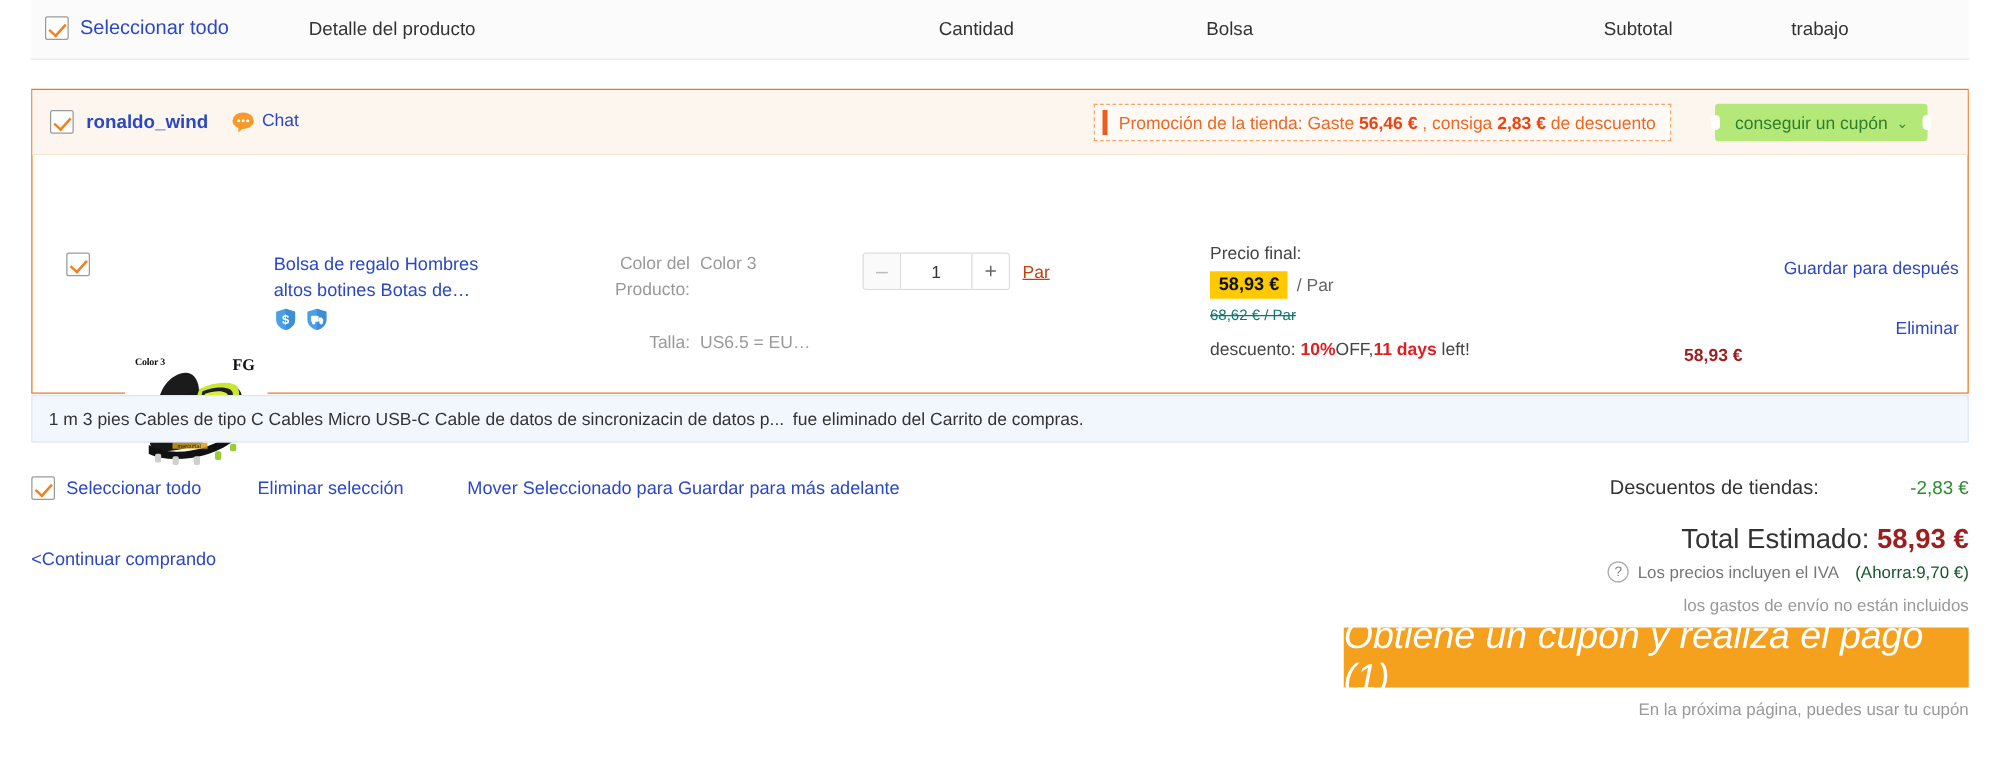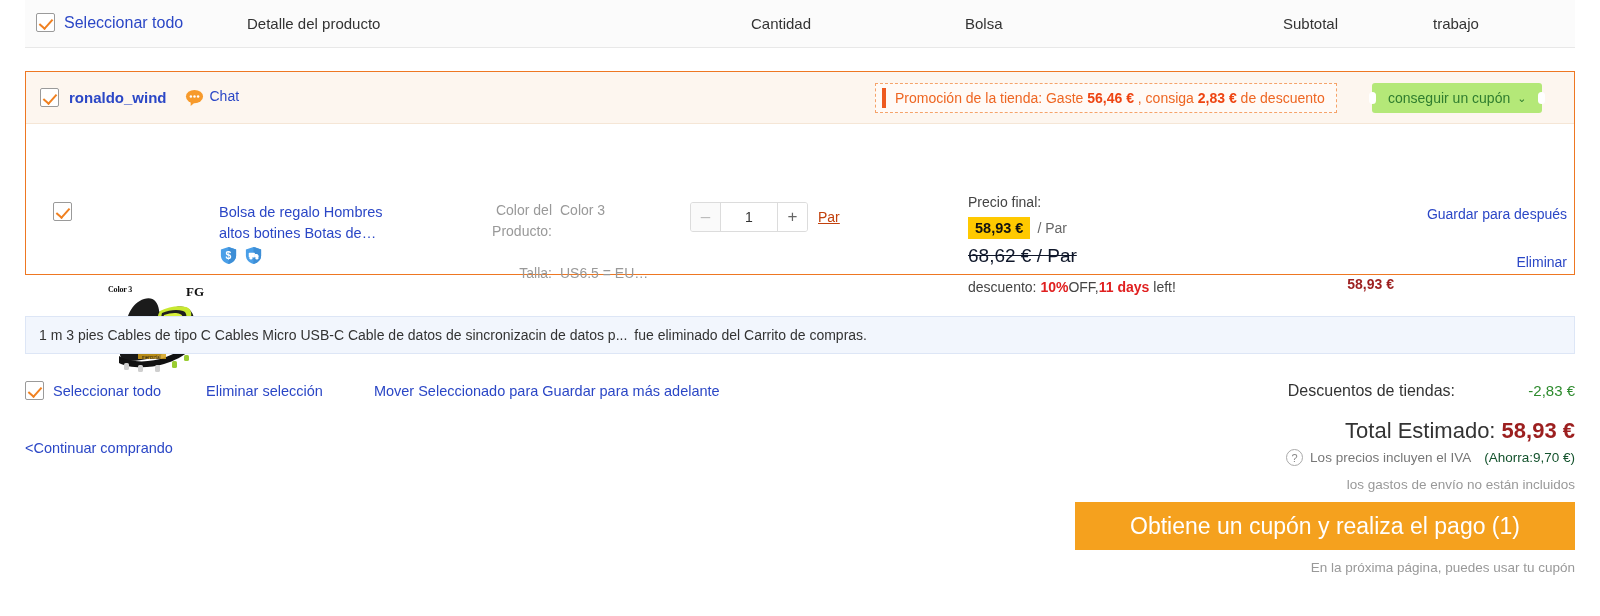--- a/index.html
+++ b/index.html
@@ -38,21 +38,21 @@
   }
   .cbx::after {
     content: ""; position: absolute; left: 5px; top: 2px;
     width: 6px; height: 11px;
     border: solid #f08020; border-width: 0 2.6px 2.6px 0;
     transform: rotate(42deg);
   }
 
   
   .store-card {
-    position: absolute; left: 25px; top: 71px; width: 1550px; height: 204px;
+    position: absolute; left: 25px; top: 71px; width: 1550px; height: 244px;
     border: 1px solid #ee7722; background: #fff;
   }
   .store-bar {
     position: relative; height: 52px; background: #fdf6ef;
     border-bottom: 1px solid #f5e6d6;
   }
   .store-left {
     position: absolute; left: 14px; top: 16px;
     display: flex; align-items: center; gap: 10px;
   }
@@ -119,21 +119,21 @@
   .qty-btn.minus { border-right: 1px solid #dcdcdc; }
   .qty-val { width: 56px; height:28px; display:flex; align-items:center; justify-content:center;
              font-size: 14px; color:#333; background:#fff; }
   .qty-unit { margin-left: 10px; font-size: 14px; color:#c2410c;text-decoration:underline; }
 
   .price-col { position: absolute; left: 942px; top: 70px; width: 300px; }
   .price-final { font-size: 14px; color:#444; margin-bottom: 7px; }
   .price-now-row { display:flex; align-items:center; gap: 7px; margin-bottom: 6px; }
   .price-now { background:#ffc900; color:#111; font-weight:bold; font-size:14.5px; padding: 3px 7px; }
   .price-unit { color:#666; font-size: 14px; }
-  .price-old { color:#0f172a; font-size: 19px; text-decoration: line-through; margin-bottom: 12px; }
+  .price-old { color:#0f766e; font-size: 12px; text-decoration: line-through; margin-bottom: 12px; }
   .disc-line { font-size: 14px; color:#444; }
   .disc-line .red { color:#e02020; font-weight:bold; }
 
   .subtotal { position: absolute; left: 1288px; top: 152px; width: 80px; text-align:right;
               font-size: 14px; font-weight:bold; color:#9c1f1f; }
 
   .actions { position: absolute; right: 7px; top: 82px; width: 200px; text-align:right; }
   .act-link { display:block; color:#2b47c6; font-size: 14px; cursor:pointer; }
   .act-link + .act-link { margin-top: 32px; }
 
@@ -171,22 +171,22 @@
   .qmark { width: 17px; height: 17px; border:1px solid #aaa; border-radius:50%;
            display:inline-flex; align-items:center; justify-content:center;
            font-size: 11px; color:#888; flex:0 0 auto; }
   .sum-vat .green { color:#14532d; margin-left: 6px; }
 
   .sum-ship { position: absolute; right: 25px; top: 477px; width: 700px; text-align:right;
               font-size: 13.5px; color:#999; }
 
   .pay-btn {
     position: absolute; right: 25px; top: 502px; width: 500px; height: 48px;
-    background: #f5a11e; color: #fff; font-size: 23px;
-    display:flex; align-items:center; justify-content:center; cursor:pointer;
+    background: #f5a11e; color: #fff; font-size: 30px;
+    display:flex; align-items:center; justify-content:center; cursor:pointer;font-style:italic;
   }
   .pay-note { position: absolute; right: 25px; top: 560px; width: 700px; text-align:right;
               font-size: 13.5px; color:#999; }
 </style>
 </head>
 <body>
 
 <div class="page">
 
   <div class="cart-header">

